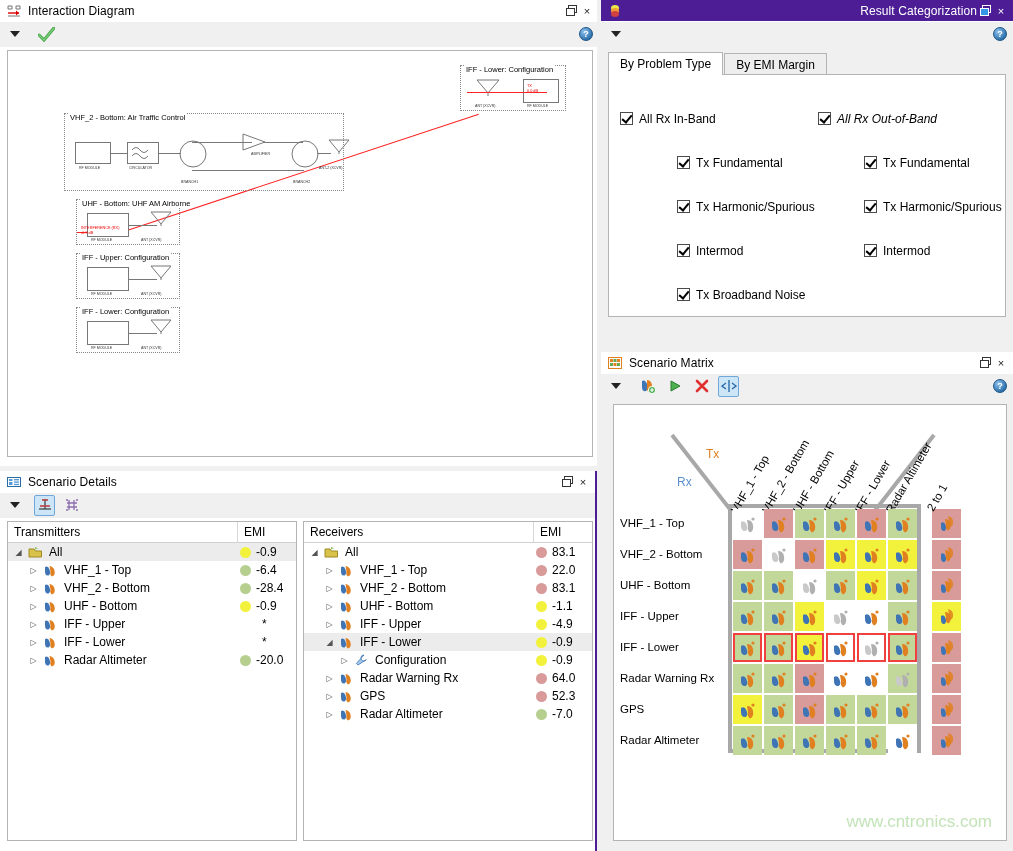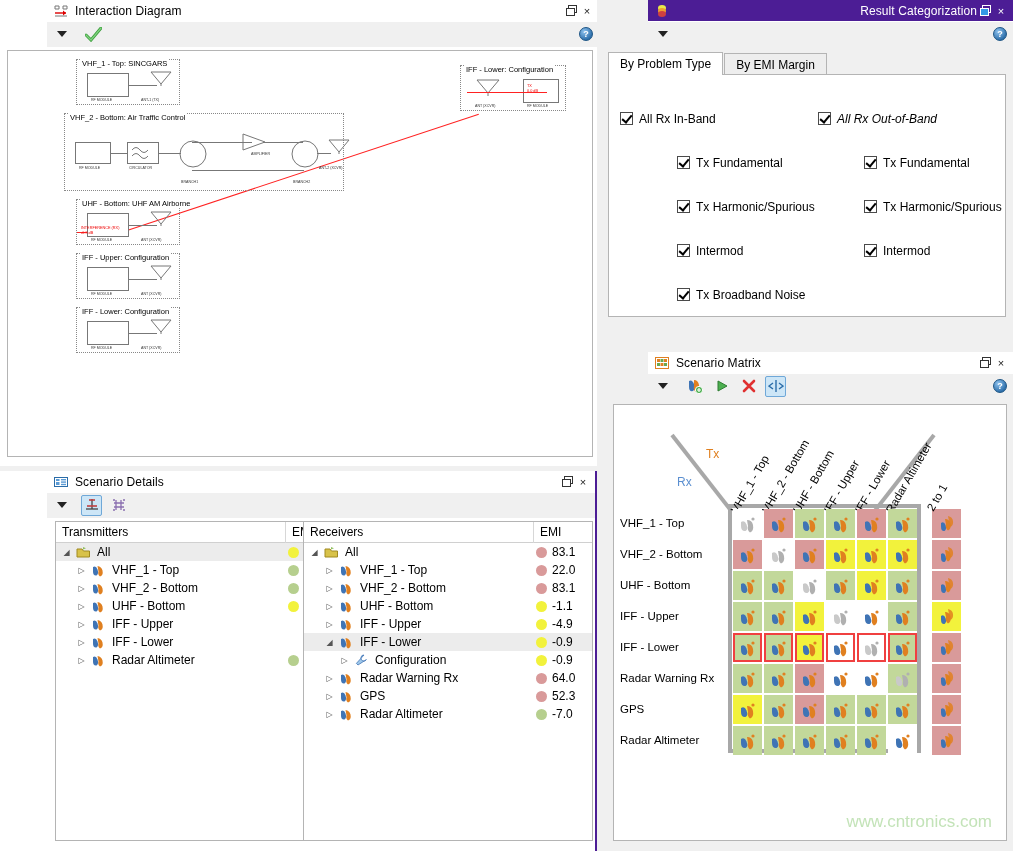--- a/index.html
+++ b/index.html
@@ -8,21 +8,21 @@
     width: 1013px; height: 851px;
     background: #ffffff;
     font-family: "Liberation Sans", sans-serif;
     font-size: 12px;
     color: #000;
     overflow: hidden;
   }
   #root { position: relative; width: 1013px; height: 851px; background:#f0f0f0; }
 
   
-  .panel { position: absolute; background: #ffffff; padding-left: 47px; }
+  .panel { position: absolute; background: #ffffff; }
   .titlebar {
     height: 22px; display: flex; align-items: center;
     padding: 0 4px 0 7px; background: #ffffff;
     border-bottom: 1px solid #ffffff;
   }
   .titlebar.active { background: #4c1d95; color: #fff; text-align: right; }
   .titlebar .tb-title { font-size: 12px; margin-left: 7px; flex: 1 1 auto; letter-spacing:0.1px;}
   .titlebar .tb-btn {
     width: 16px; height: 16px; display:flex; align-items:center; justify-content:center;
     font-size: 11px; cursor: default; color: #222;
@@ -75,21 +75,21 @@
     width:13px;height:13px;border:1px solid #4a4a4a;background:#fff;position:relative;flex:none;
   }
   .cbx.checked::after{
     content:""; position:absolute; left:3px; top:0px; width:4px; height:8px;
     border:solid #000; border-width:0 2px 2px 0; transform:rotate(40deg);
   }
 
   
   #scenario-details { left:0; top:471px; width:600px; height:380px; border-right:5px solid #4c1d95;}
   .tree-wrap { position:absolute; top:50px; bottom:10px; border:1px solid #b4b4b4; background:#fff; }
-  #sd-tx { left:7px; width:290px;margin-left:48px; }
+  #sd-tx { left:7px; width:290px; }
   #sd-rx { left:303px; width:290px; }
   .tree-head {
     display:flex; height:21px; align-items:center; background:#fff;
     border-bottom:1px solid #d0d0d0; font-size:12px;
   }
   .th-name { flex:1 1 auto; padding-left:6px; border-right:1px solid #d7d7d7; height:21px; display:flex; align-items:center;}
   .th-emi  { width:58px; padding-left:6px; height:21px; display:flex; align-items:center;}
   .trow { display:flex; height:18px; align-items:center; font-size:12px; }
   .trow.sel { background:#ececec; }
   .tr-name { flex:1 1 auto; display:flex; align-items:center; gap:3px; overflow:hidden; white-space:nowrap;}
@@ -154,31 +154,20 @@
       </span>
       <span class="tbar-spacer"></span>
       <span class="help-ico">?</span>
     </div>
 
     <div id="id-canvas">
 
       <div class="redline" style="left:110px; top:182px; width:380px; transform:rotate(-18.3deg);"></div>
       <div class="redline" style="left:68px; top:181px; width:44px;"></div>
 
-      <div class="dgroup" style="left:68px; top:8px; width:104px; height:46px;">
-        <span class="glabel">VHF_1 - Top: SINCGARS</span>
-        <div class="dbox" style="left:10px; top:13px; width:42px; height:24px;"></div>
-        <div class="dline" style="left:52px; top:25px; width:28px;"></div>
-        <svg style="position:absolute;left:72px;top:10px" width="24" height="16">
-            <path d="M2 2 L22 2 L12 14 Z" fill="none" stroke="#777"></path>
-            <path d="M12 14 L12 16" stroke="#777"></path>
-          </svg>
-        <div class="dtiny" style="left:14px; top:38px;">RF MODULE</div>
-        <div class="dtiny" style="left:64px; top:38px;">ANT-1 (TX)</div>
-      </div>
 
       <div class="dgroup" style="left:56px; top:62px; width:280px; height:78px;">
         <span class="glabel">VHF_2 - Bottom: Air Traffic Control</span>
         <div class="dbox" style="left:10px; top:28px; width:36px; height:22px;"></div>
         <div class="dline" style="left:46px; top:39px; width:16px;"></div>
         <div class="dbox" style="left:62px; top:28px; width:32px; height:22px;"></div>
         <svg style="position:absolute;left:66px;top:31px" width="24" height="16">
             <path d="M1 5 q4 -5 8 0 q4 5 8 0" stroke="#777" fill="none"></path>
             <path d="M1 11 q4 -5 8 0 q4 5 8 0" stroke="#777" fill="none"></path>
           </svg>

